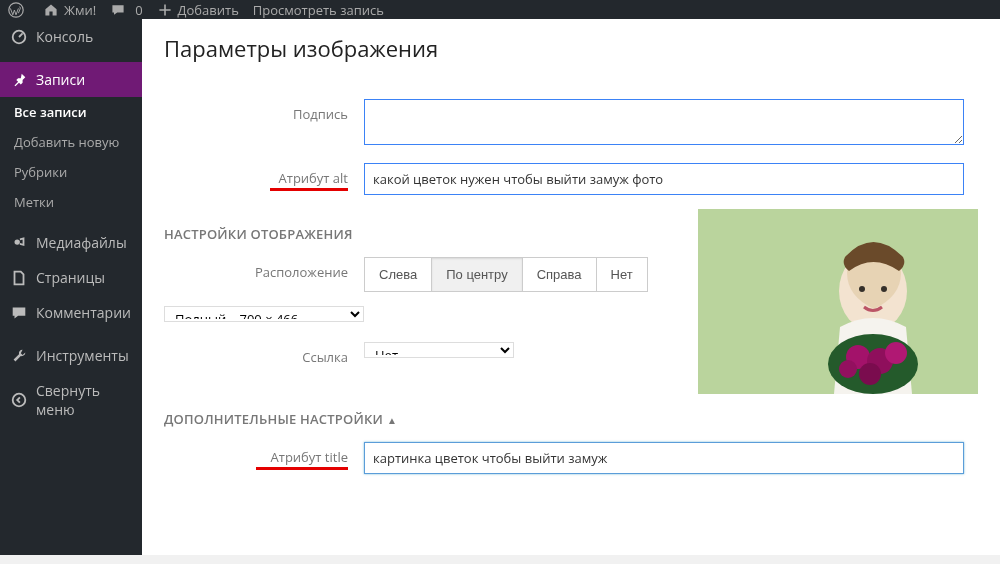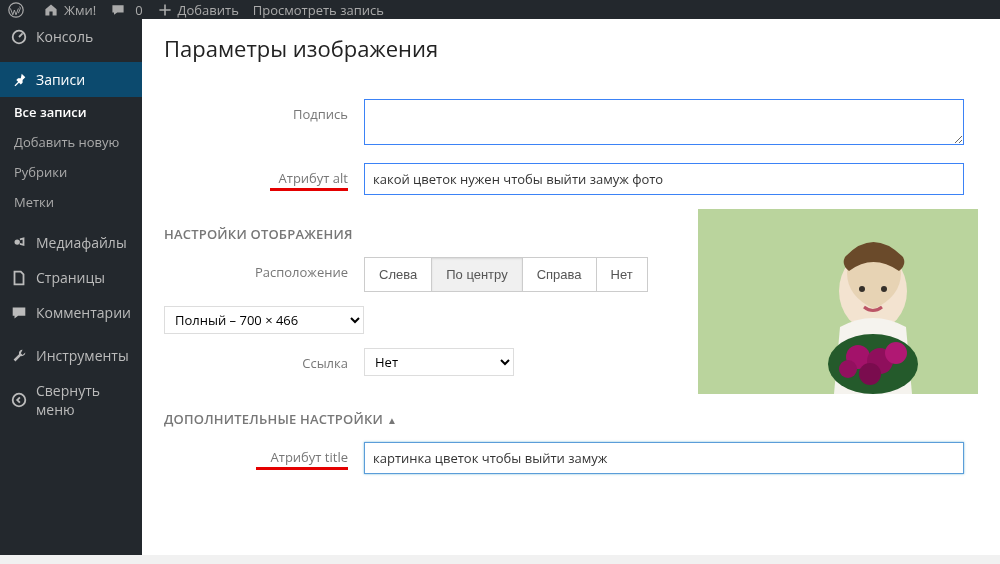--- a/index.html
+++ b/index.html
@@ -7,41 +7,41 @@
 
   .topbar { height: 19px; background: #23282d; color: #aaa; display: flex; align-items: center; padding: 0 8px; font-size: 13px; }
   .topbar .tb-item { display: flex; align-items: center; margin-right: 14px; cursor: pointer; }
   .topbar .tb-item svg, .topbar .tb-item .ico { width: 16px; height: 16px; fill: #aaa; margin-right: 5px; }
   .topbar .tb-item span.cnt { margin-left: 4px; }
 
   .shell { display: flex; height: calc(100% - 28px); }
   .sidebar { width: 142px; background: #23282d; color: #eee; display: flex; flex-direction: column; font-size: 14px; }
   .sb-item { display: flex; align-items: center; padding: 8px 10px; color: #bbb; cursor: pointer; }
   .sb-item.small { font-size: 13px; padding: 6px 10px 6px 14px; color: #aaa; }
-  .sb-item.active { background: #0c4a6e; color: #fff; }
+  .sb-item.active { background: #701a75; color: #fff; }
   .sb-item.sub-active { color: #fff; font-weight: 600; }
   .sb-item svg { width: 18px; height: 18px; fill: currentColor; margin-right: 8px; flex-shrink: 0; }
   .sb-sep { height: 8px; }
 
   .main { flex: 1; background: #fff; overflow: auto; }
   .panel { padding: 14px 22px 40px 22px; }
   .panel h1 { font-size: 22px; font-weight: 400; color: #222; margin-bottom: 36px; }
   .panel h3 { font-size: 13px; font-weight: 600; color: #777; text-transform: uppercase; margin: 16px 0 14px 0; letter-spacing: .2px; }
   .panel h3 .tri { font-size: 10px; margin-left: 4px; }
 
   .row { display: flex; align-items: flex-start; margin-bottom: 14px; }
   .row .label { width: 200px; text-align: right; padding-right: 16px; padding-top: 6px; color: #777; font-size: 13px; }
   .row .label.ul { position: relative; }
   .row .label.ul::after { content: ""; position: absolute; right: 16px; bottom: -4px; height: 3px; background: #e40000; width: var(--ulw, 70px); }
   .row .field { flex: 1; max-width: 600px; }
 
   textarea.in, input.in { width: 100%; border: 1px solid #3b82f6; padding: 6px 8px; font-family: inherit; font-size: 13px; color: #333; background: #fff; }
   textarea.in { height: 46px; resize: both; }
   input.in.focus { border: 1px solid #5b9dd9; box-shadow: 0 0 2px rgba(30,140,190,.6); }
-  select.in { height: 28px; border: 1px solid #ddd; padding: 2px 6px; font-family: inherit; font-size: 13px; background: #fff; min-width: 150px; }
+  select.in { height: 16px; border: 1px solid #ddd; padding: 2px 6px; font-family: inherit; font-size: 13px; background: #fff; min-width: 150px; }
   select.in.wide { min-width: 200px; }
 
   .btn-group { display: flex; }
   .btn-group button { border: 1px solid #ccc; background: #fff; padding: 9px 14px; font-size: 13px; color: #555; cursor: pointer; margin-left: -1px; }
   .btn-group button:first-child { margin-left: 0; }
   .btn-group button.sel { background: #f0f0f0; box-shadow: inset 0 1px 2px rgba(0,0,0,.1); }
 
   .display-wrap { display: flex; align-items: flex-start; }
   .display-left { flex: 1; }
   .preview { width: 280px; height: 185px; margin-left: 16px; background: #dfe9cc; position: relative; overflow: hidden; }

